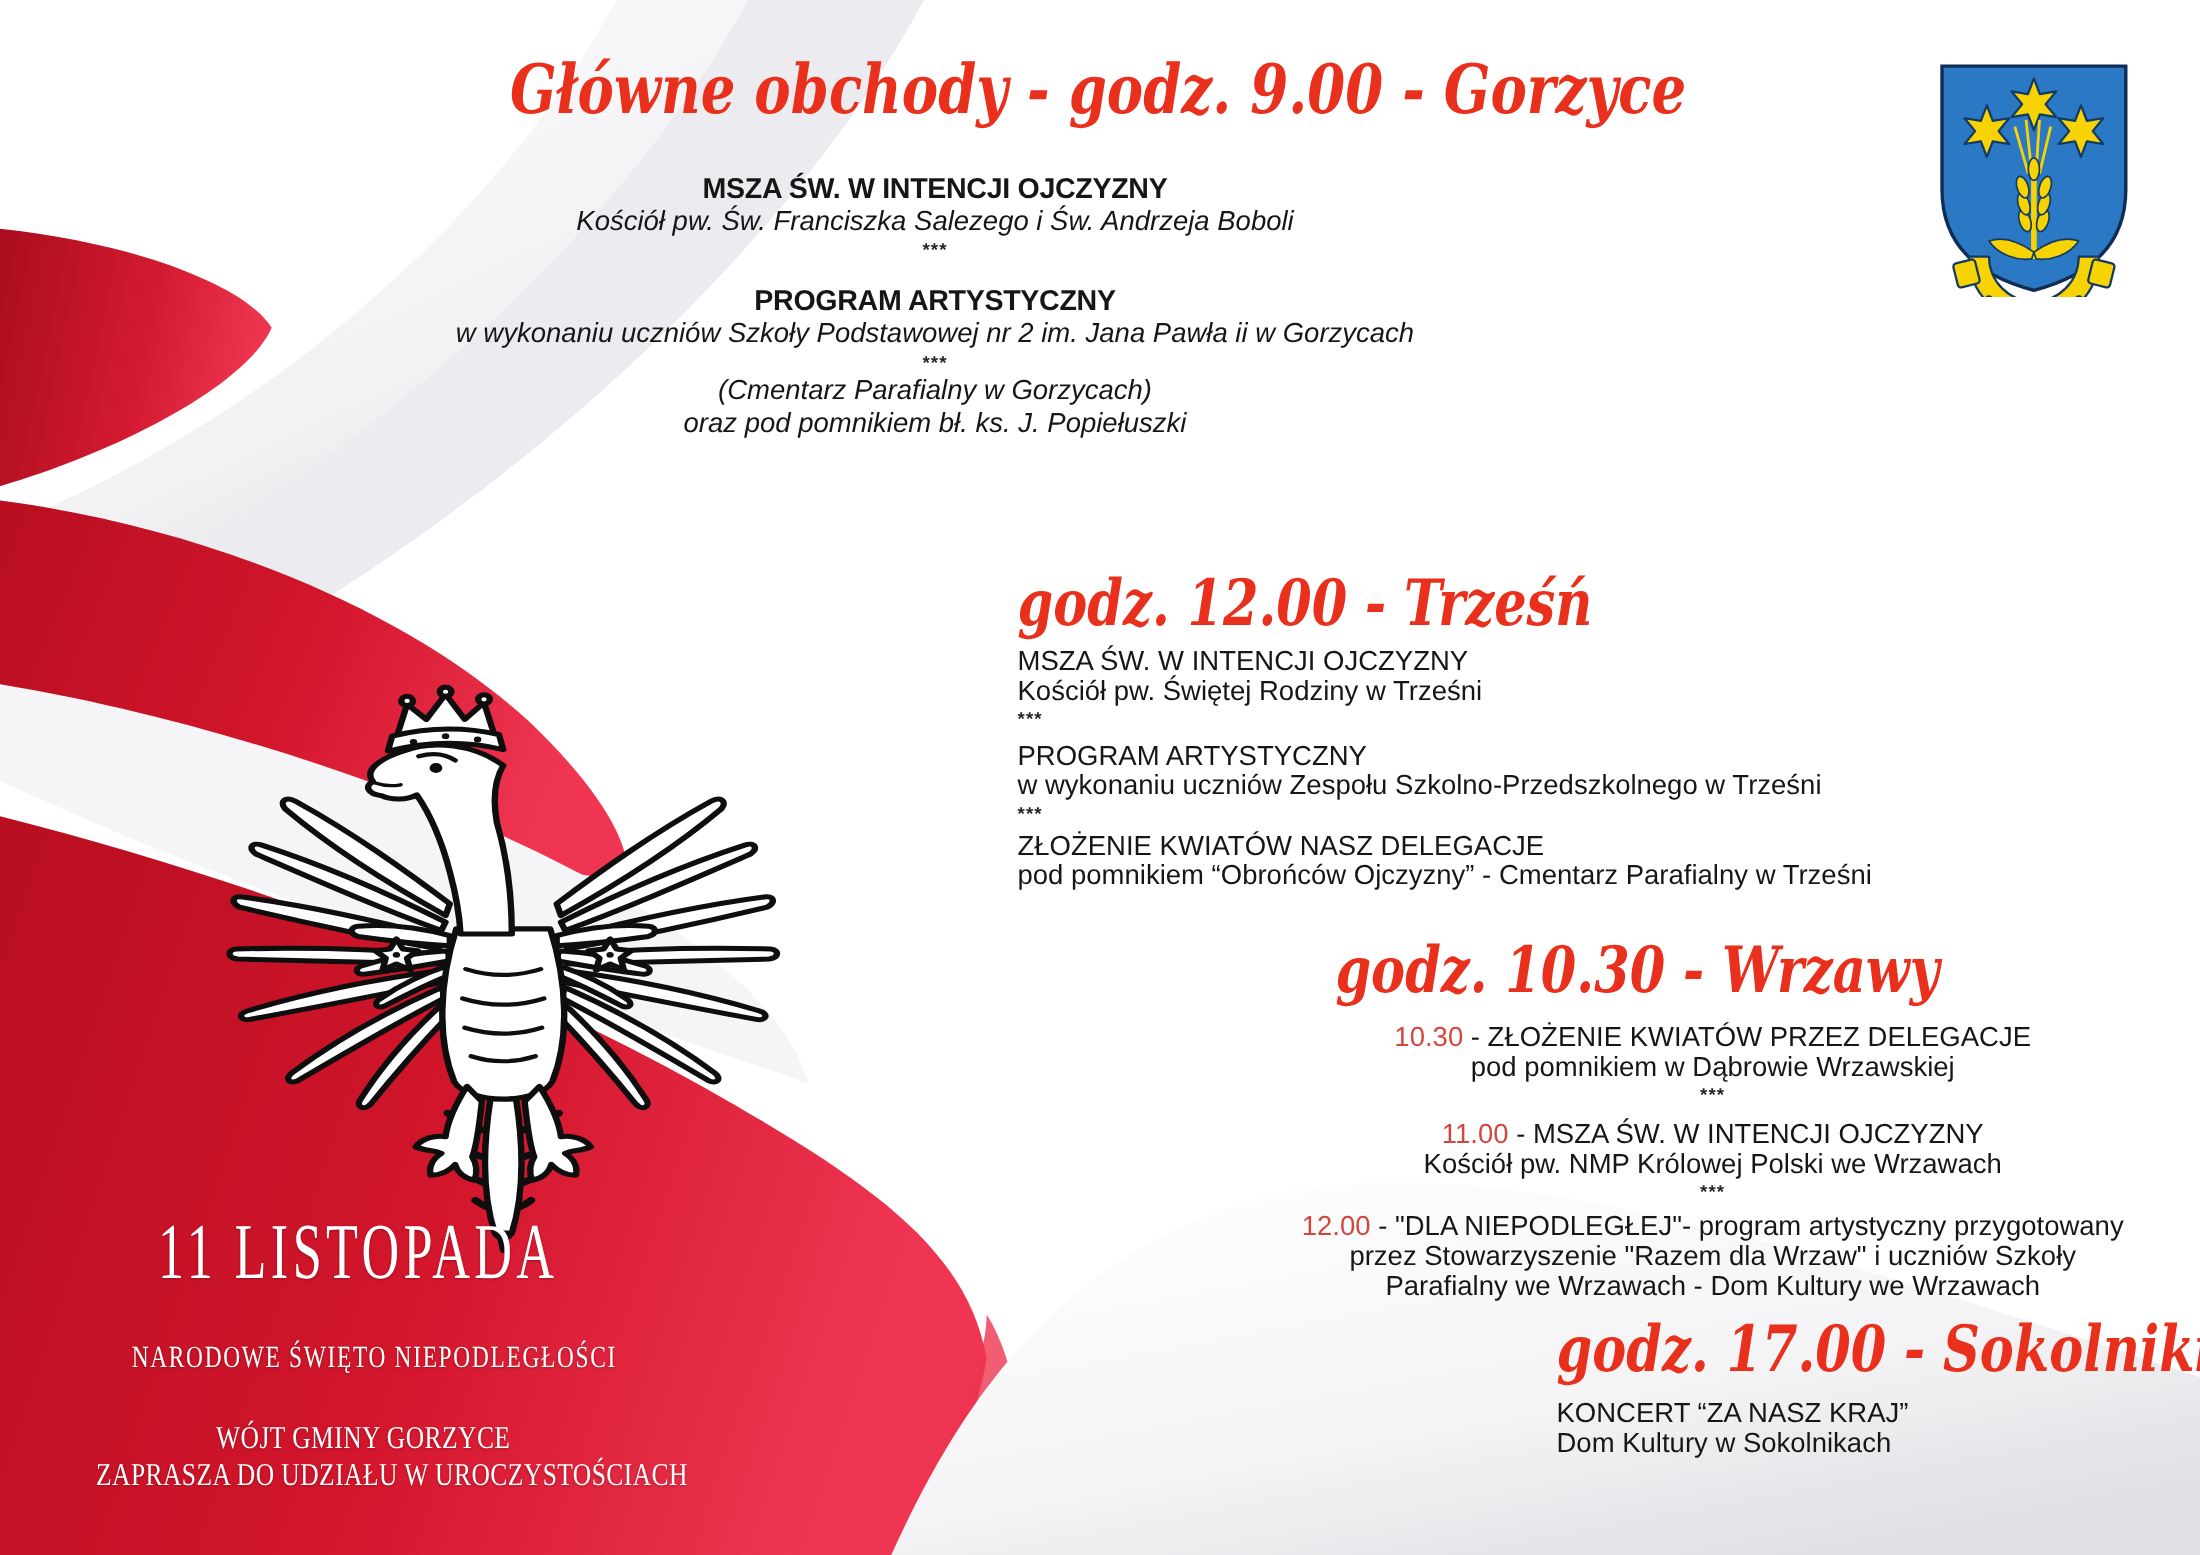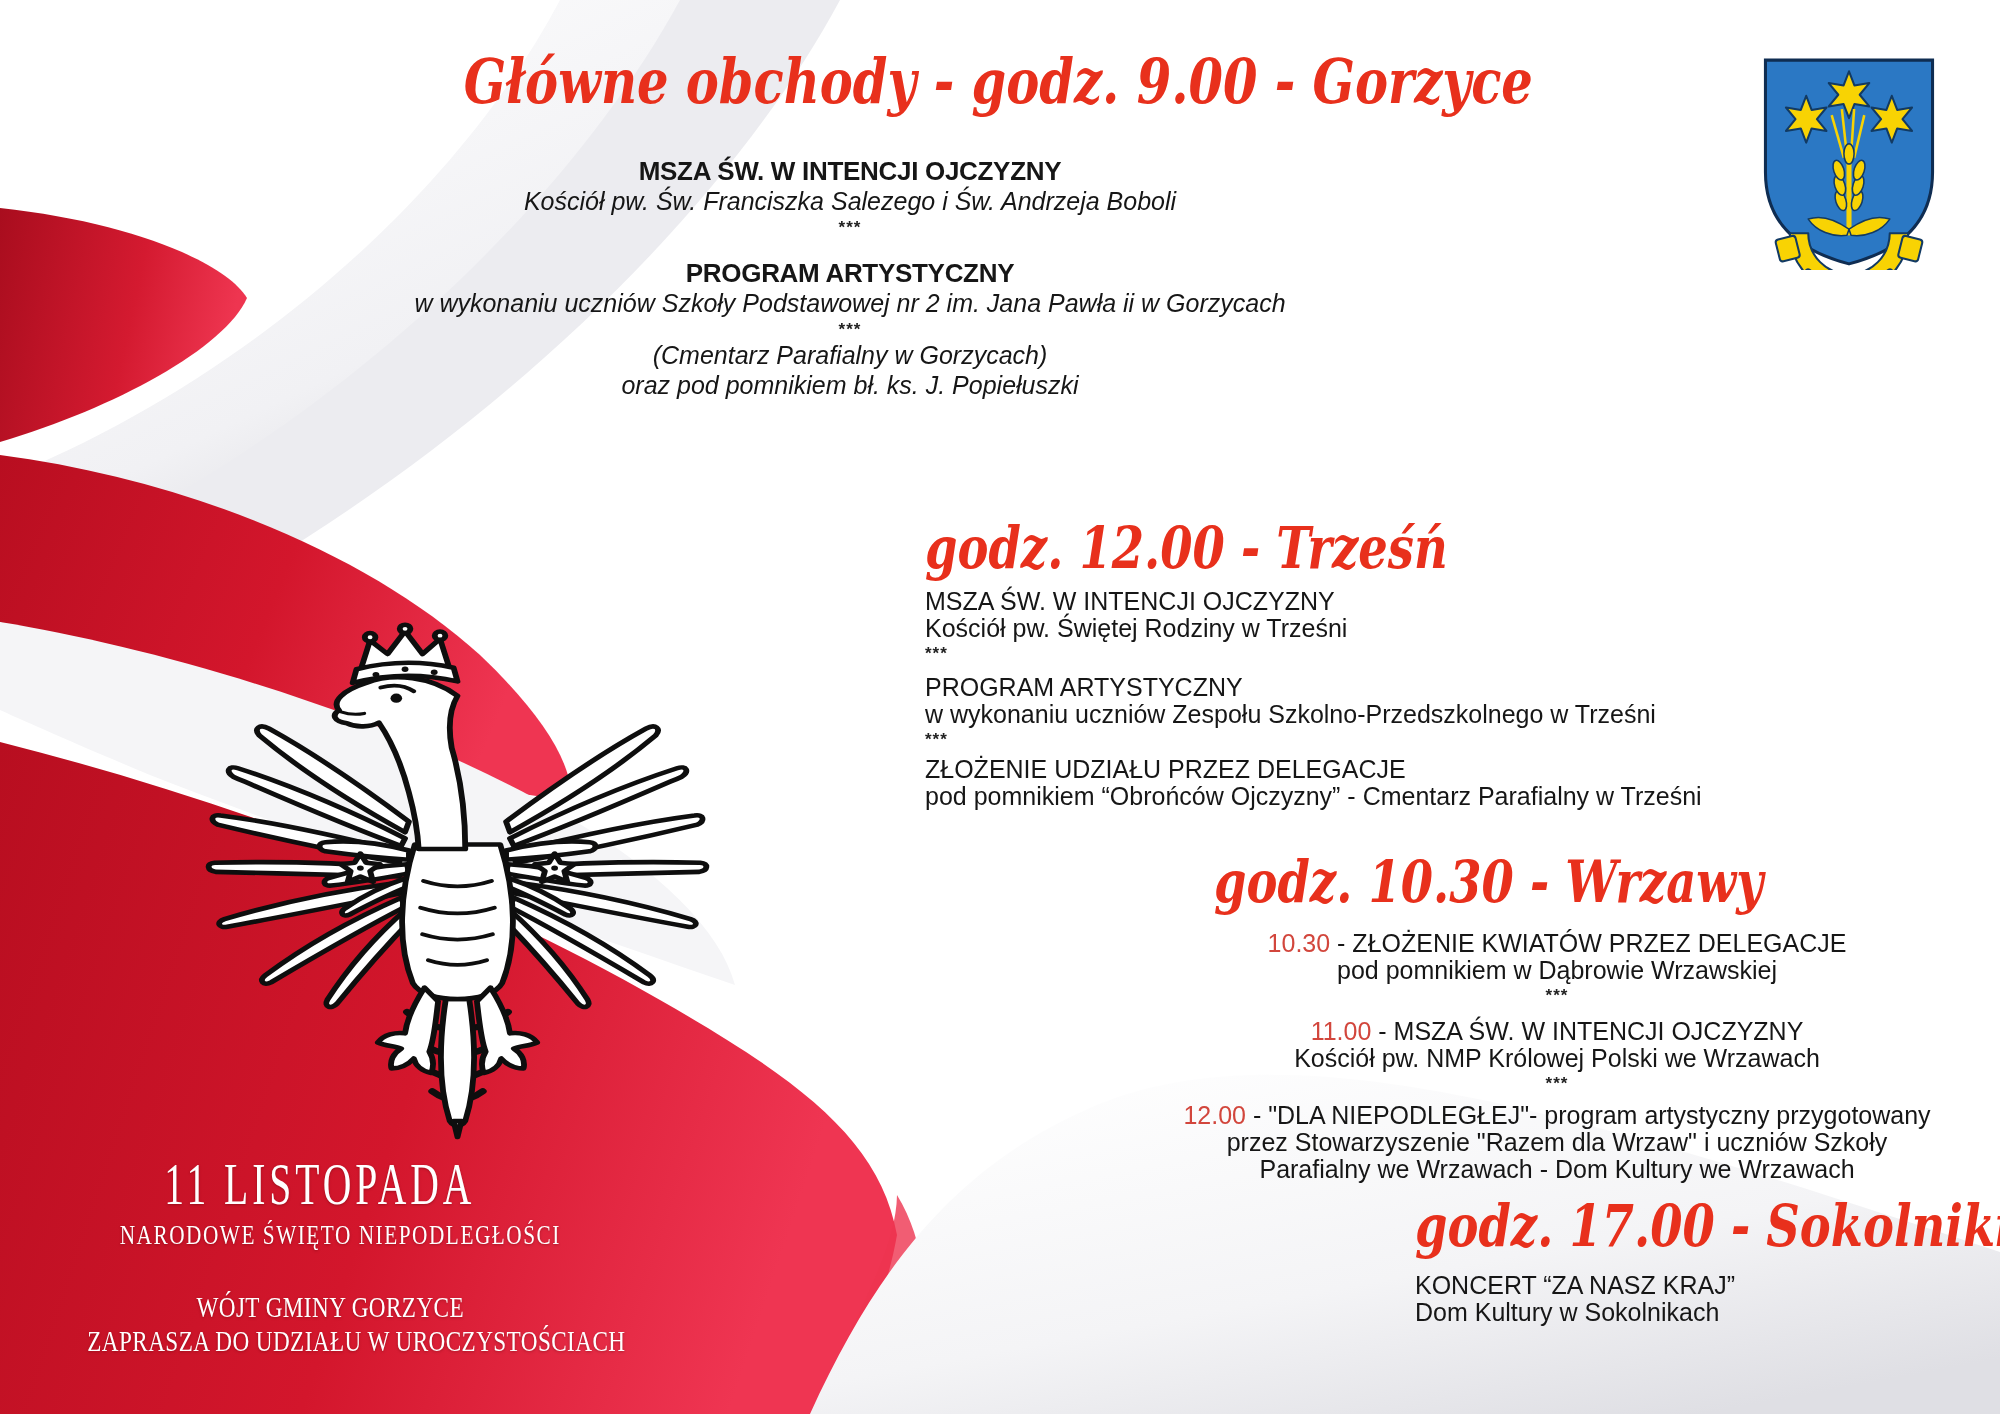--- a/index.html
+++ b/index.html
@@ -21,21 +21,21 @@
   .mt2{margin-top:2px}.mt6{margin-top:6px}.mt8{margin-top:8px}.mt10{margin-top:10px}
   .mt12{margin-top:12px}.mt14{margin-top:14px}.mt16{margin-top:16px}.mt20{margin-top:20px}.mt38{margin-top:38px}
   #top-sec{left:330px;top:46px;width:1040px;text-align:center;}
   #tresn-sec{left:925px;top:516px;width:1060px;text-align:left;}
   #wrzawy-sec{left:1132px;top:850px;width:850px;text-align:center;}
   #sokolniki-sec{left:1415px;top:1194px;width:580px;text-align:left;}
   
   .banner{position:absolute;text-align:center;color:#ffffff;font-family:"Liberation Serif",serif;
           text-shadow:0 1px 3px rgba(60,0,0,.35);}
   .squeeze{display:inline-block;transform-origin:center;white-space:nowrap;}
-  #banner-date{left:50px;top:1136px;width:540px;font-size:60px;line-height:96px;letter-spacing:6px;}
+  #banner-date{left:50px;top:1090px;width:540px;font-size:72px;line-height:96px;letter-spacing:6px;}
   #banner-date .squeeze{transform:scaleX(.66);}
   #banner-holiday{left:50px;top:1218px;width:540px;font-size:28px;line-height:34px;letter-spacing:2px;}
   #banner-holiday .squeeze{transform:scaleX(.76);}
   #banner-host{left:20px;top:1290px;width:620px;font-size:29px;line-height:34px;letter-spacing:.5px;}
   #banner-host .squeeze{transform:scaleX(.8);}
   #banner-invite{left:20px;top:1324px;width:620px;font-size:29px;line-height:34px;letter-spacing:.5px;}
   #banner-invite .squeeze{transform:scaleX(.8);}
 </style>
 </head>
 <body>
@@ -174,21 +174,21 @@
   </div>
 
   <div class="sec" id="tresn-sec">
     <div class="gothic">godz. 12.00 - Trześń</div>
     <div class="t-line mt8">MSZA ŚW. W INTENCJI OJCZYZNY</div>
     <div class="t-line">Kościół pw. Świętej Rodziny w Trześni</div>
     <div class="sep mt2">***</div>
     <div class="t-line mt10">PROGRAM ARTYSTYCZNY</div>
     <div class="t-line">w wykonaniu uczniów Zespołu Szkolno-Przedszkolnego w Trześni</div>
     <div class="sep mt2">***</div>
-    <div class="t-line mt6">ZŁOŻENIE UDZIAŁU PRZEZ DELEGACJE</div>
+    <div class="t-line mt6">ZŁOŻENIE KWIATÓW NASZ DELEGACJE</div>
     <div class="t-line">pod pomnikiem “Obrońców Ojczyzny” - Cmentarz Parafialny w Trześni</div>
   </div>
 
   <div class="sec" id="wrzawy-sec">
     <div class="gothic">godz. 10.30 - Wrzawy</div>
     <div class="t-line mt16"><span class="time">10.30</span><span> - ZŁOŻENIE KWIATÓW PRZEZ DELEGACJE</span></div>
     <div class="t-line">pod pomnikiem w Dąbrowie Wrzawskiej</div>
     <div class="sep mt2">***</div>
     <div class="t-line mt12"><span class="time">11.00</span><span> - MSZA ŚW. W INTENCJI OJCZYZNY</span></div>
     <div class="t-line">Kościół pw. NMP Królowej Polski we Wrzawach</div>

